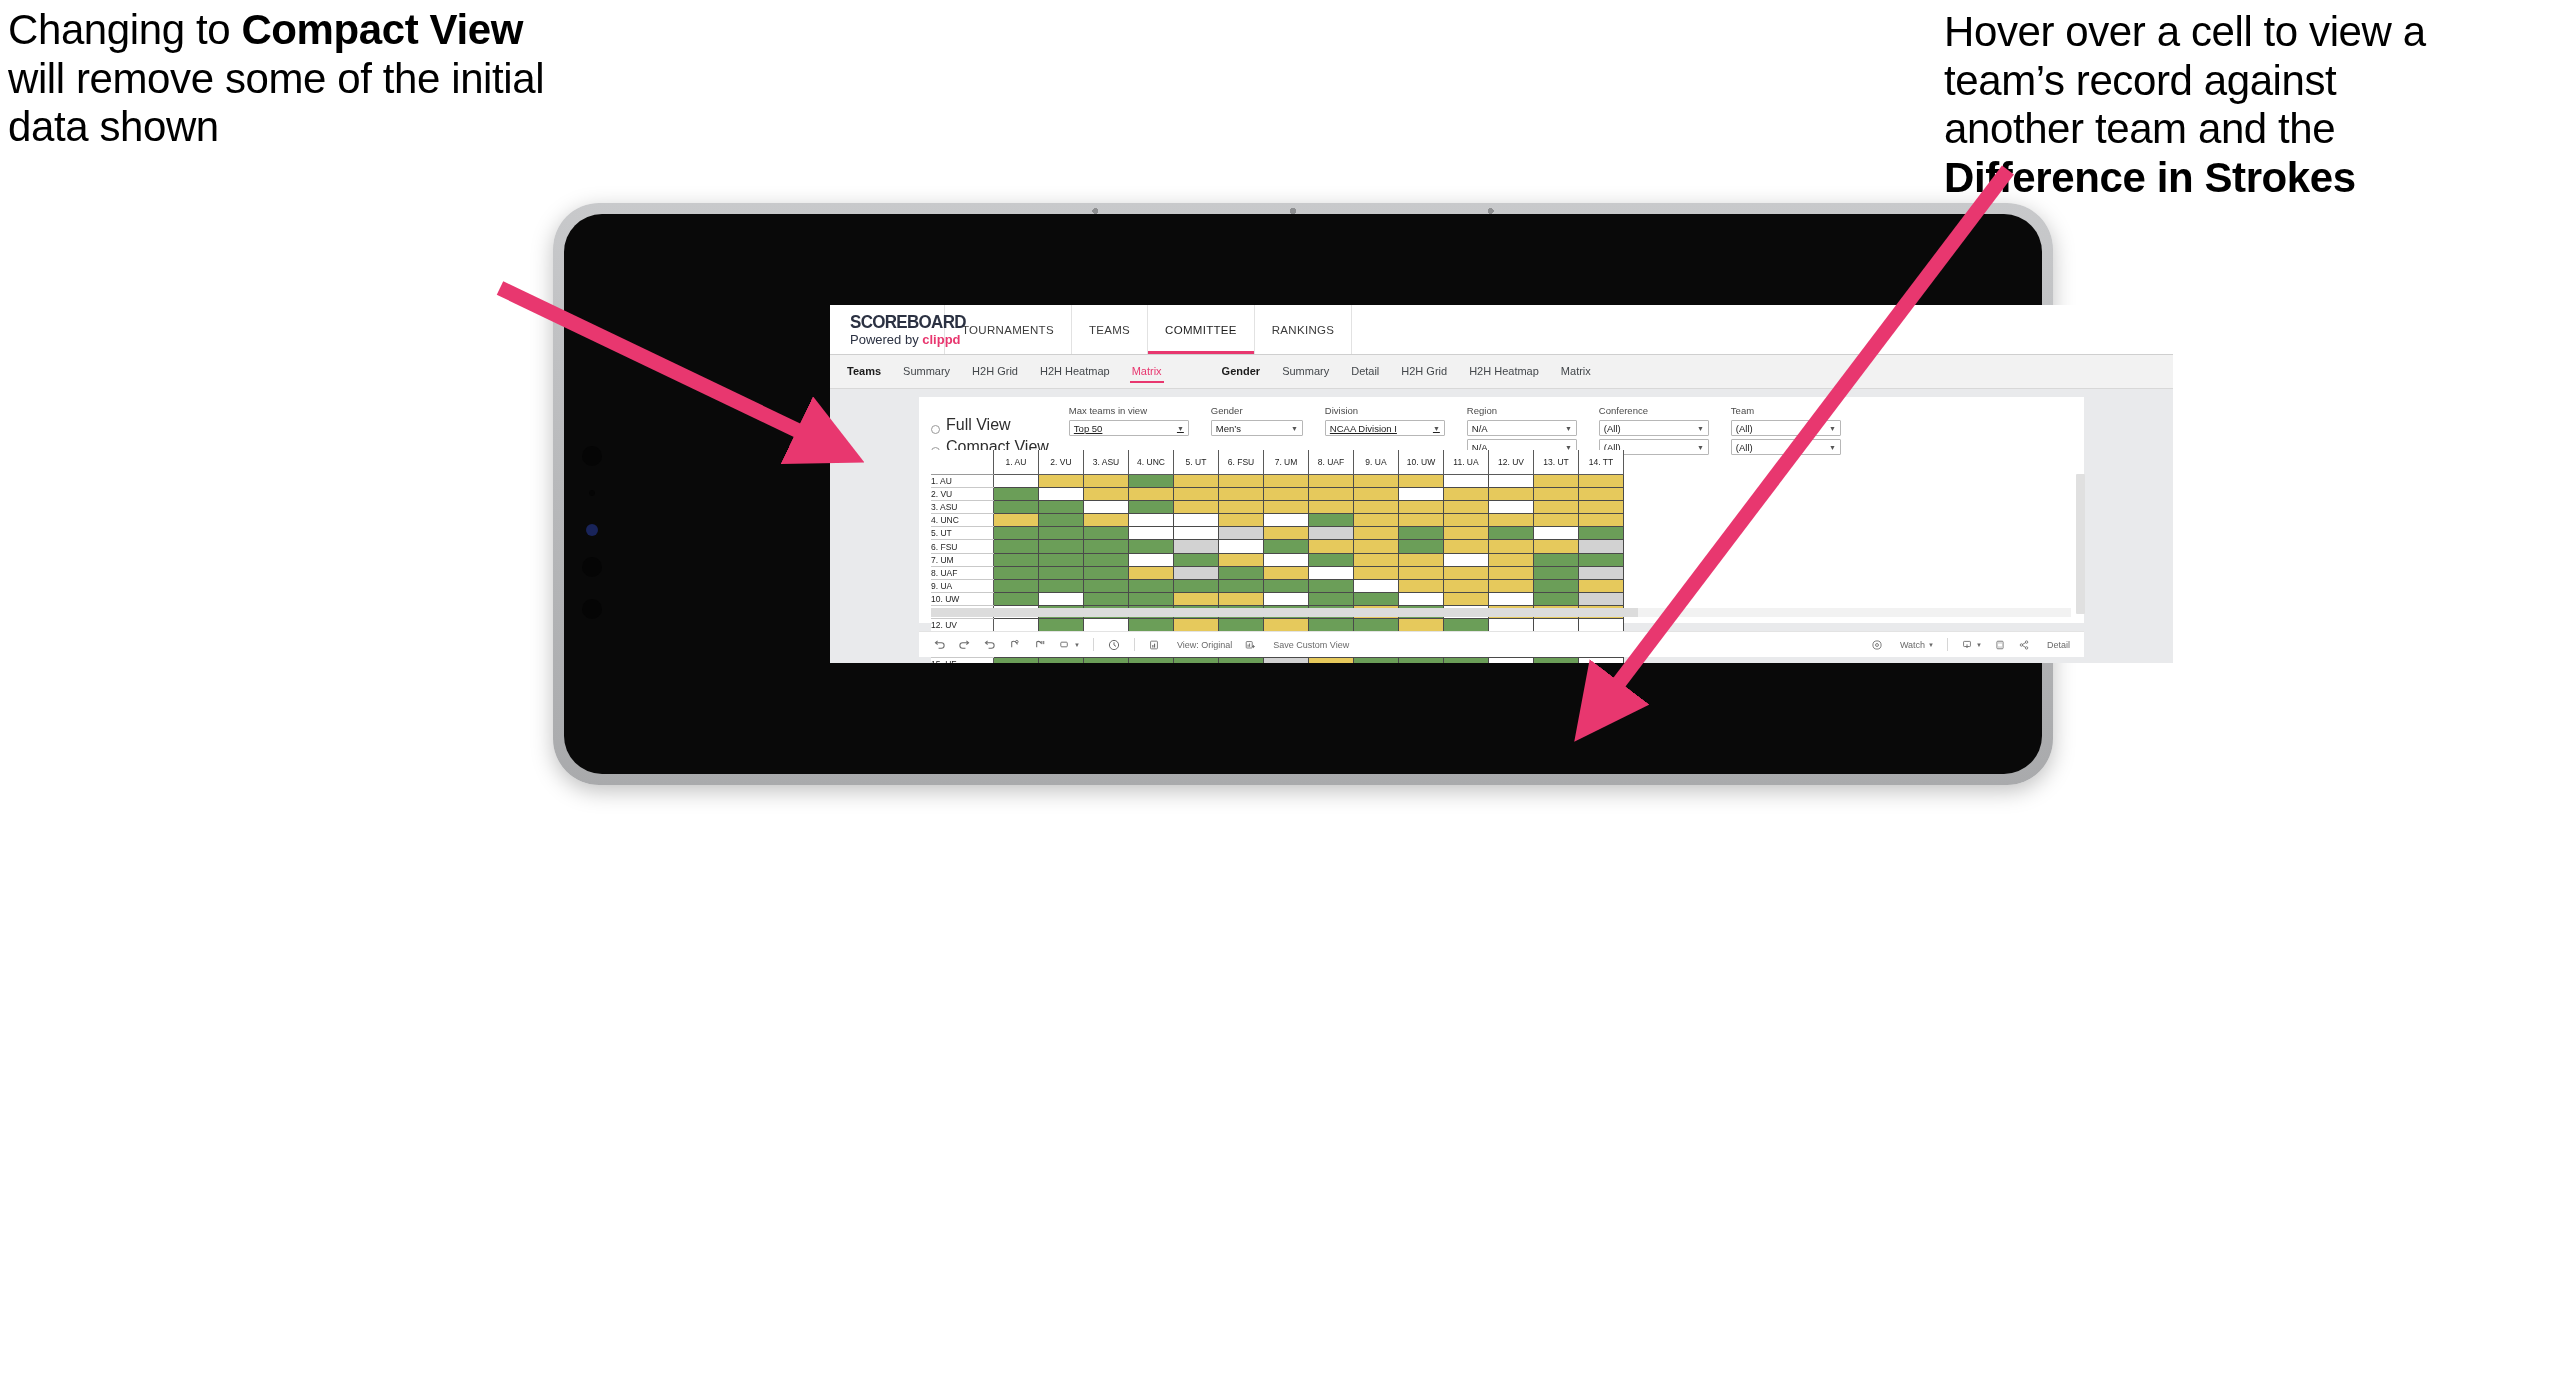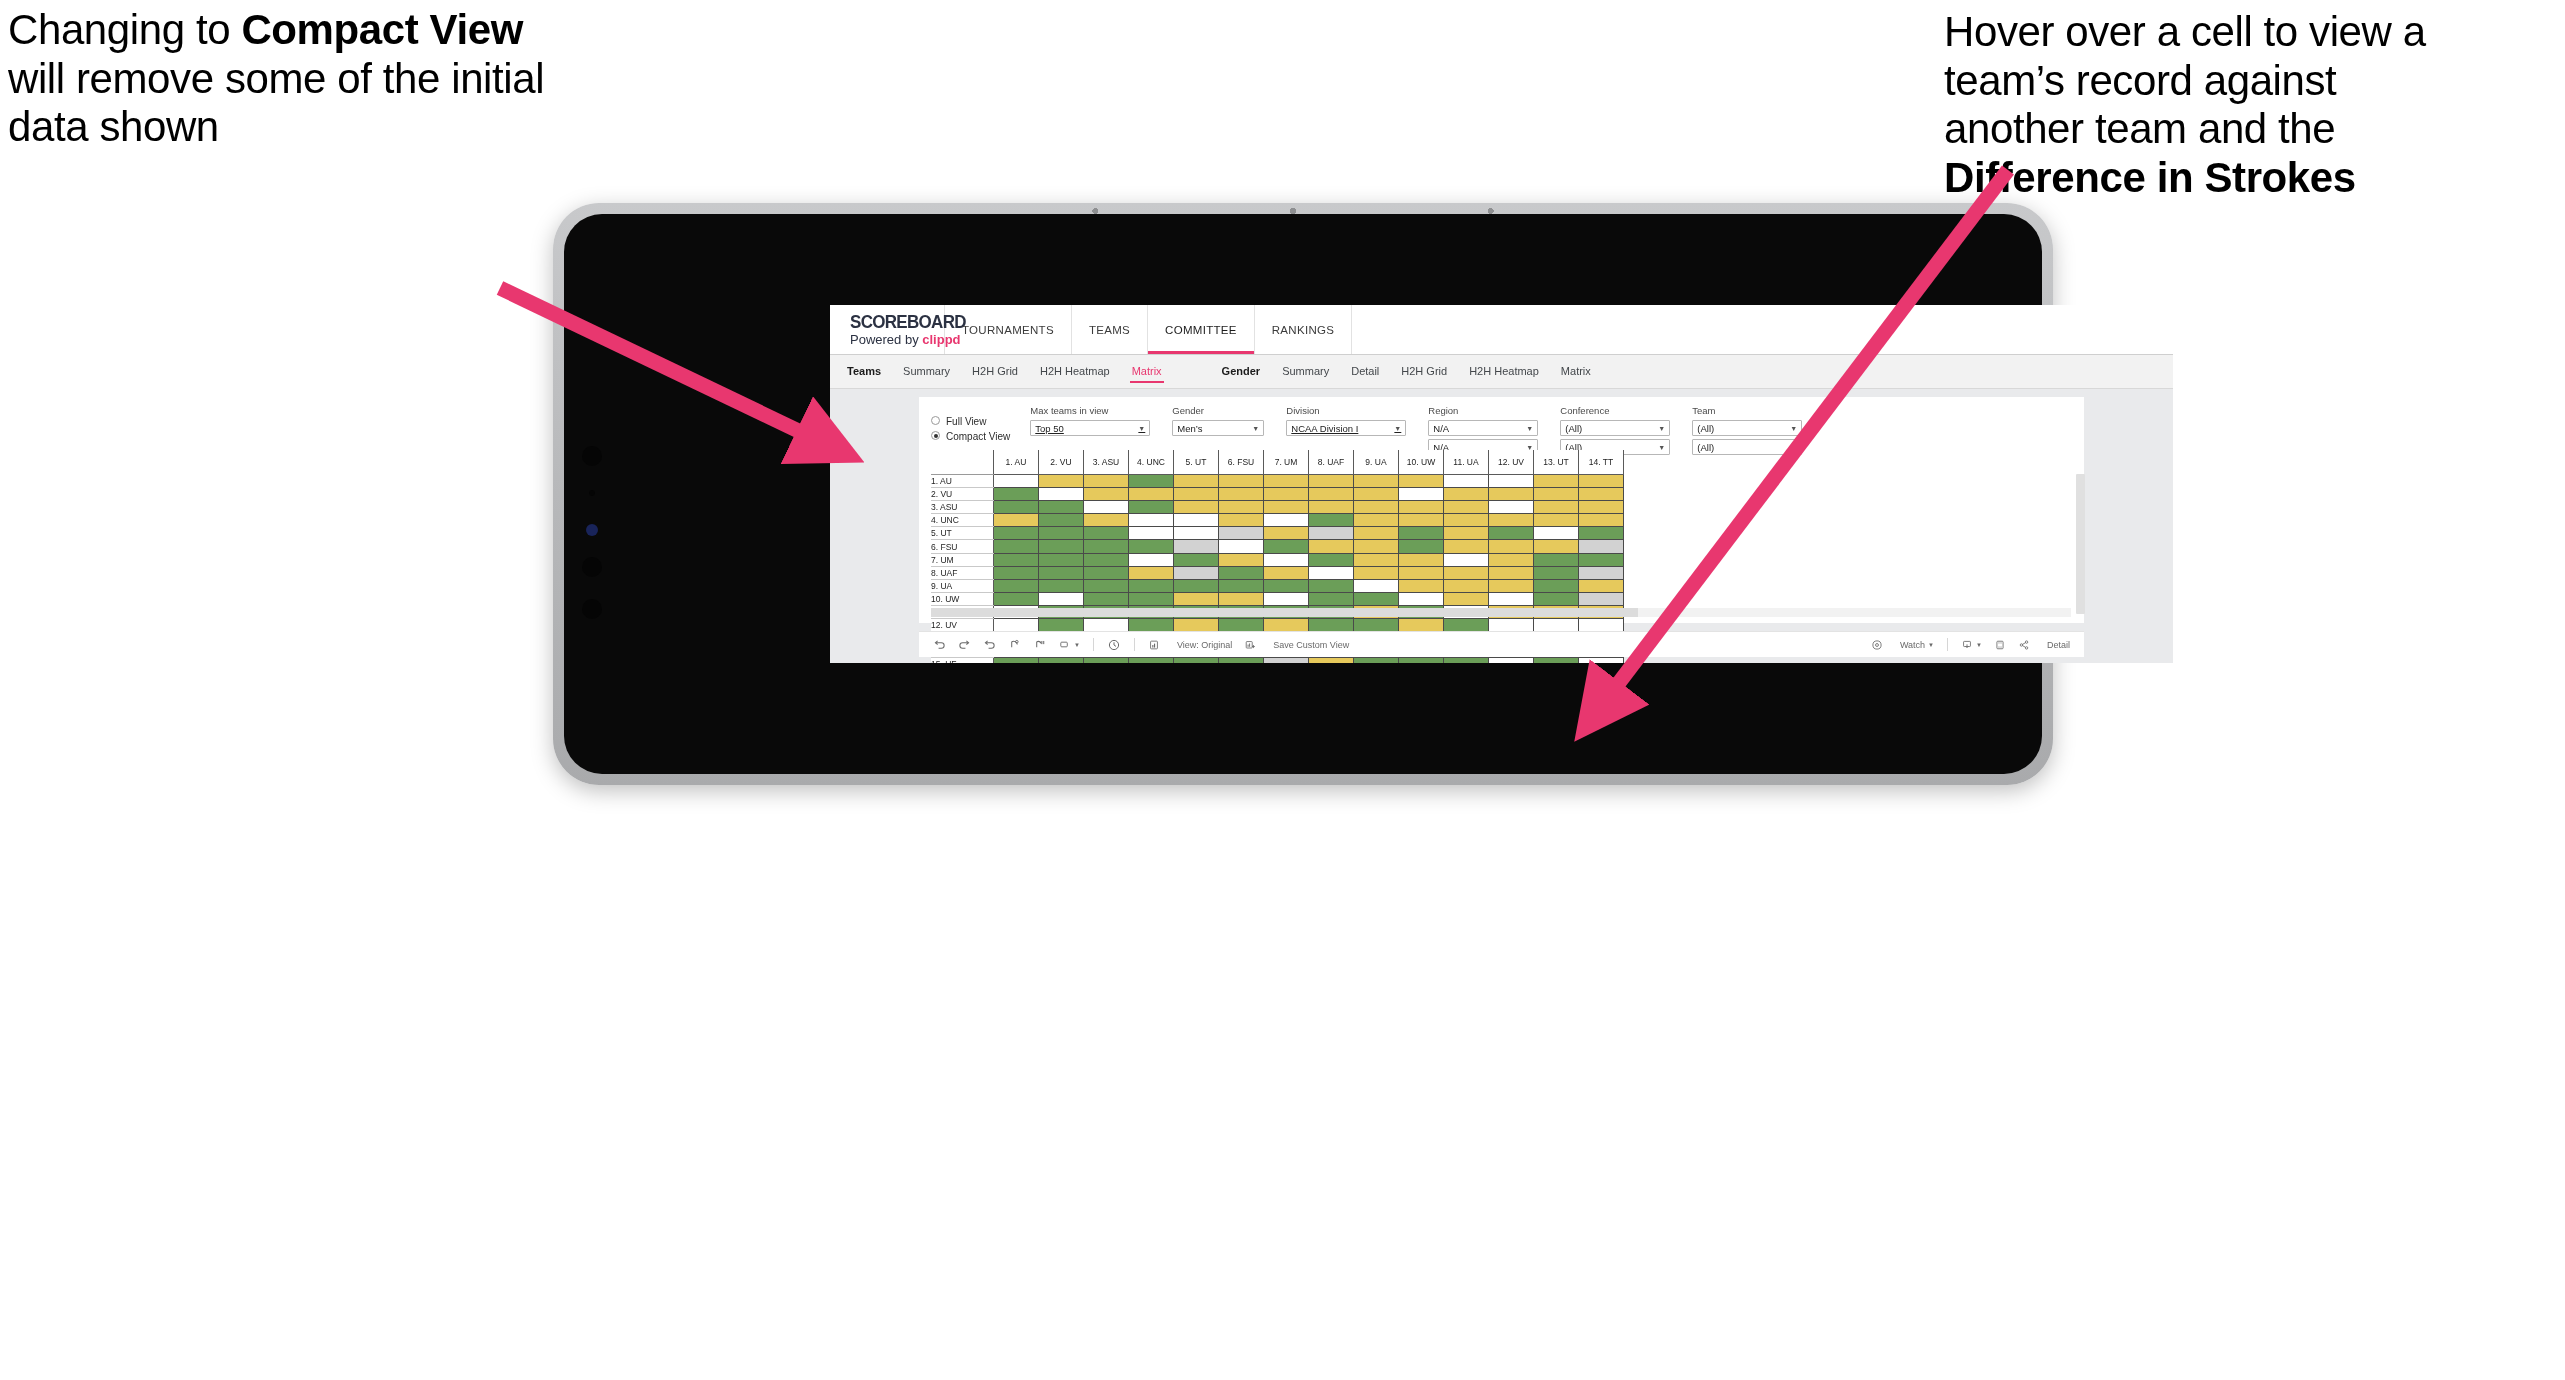--- a/index.html
+++ b/index.html
@@ -67,21 +67,21 @@
   .filters{display:flex;align-items:flex-start;padding:8px 0 0 12px;gap:0;}
   .fgroup{margin-right:22px;}
   .flabel{font-size:9.5px;color:#4a4a4a;margin-bottom:3px;height:12px;}
   .fsel{width:110px;height:16px;border:1px solid #b7b7b7;background:#fff;border-radius:1px;
         display:flex;align-items:center;justify-content:space-between;padding:0 4px;box-sizing:border-box;
         font-size:9.5px;color:#222;margin-bottom:3px;cursor:pointer;}
   .fsel .car{font-size:7px;color:#555;}
   .fsel.w120{width:120px;text-decoration:underline;}
   .fsel.w108{width:92px;}
   .radios{display:flex;flex-direction:column;justify-content:flex-end;margin-right:20px;padding-top:11px;}
-  .radiorow{display:flex;align-items:flex-start;font-size:10px;color:#2d2d2d;margin-bottom:4px;cursor:pointer;}
+  .radiorow{display:flex;align-items:flex-end;font-size:16px;color:#2d2d2d;margin-bottom:4px;cursor:pointer;}
   .rdot{width:9px;height:9px;border:1px solid #9a9a9a;border-radius:50%;margin-right:6px;
         background:#fff;box-sizing:border-box;position:relative;}
   .rdot.on::after{content:"";position:absolute;left:1.5px;top:1.5px;width:4px;height:4px;border-radius:50%;background:#333;}
 
   
   .matrixwrap{position:absolute;left:12px;top:53px;width:1140px;height:170px;}
   table.mx{border-collapse:collapse;table-layout:fixed;}
   table.mx th,table.mx td{padding:0;margin:0;}
   .hdrrow th{height:24px;font-size:8.5px;font-weight:400;color:#222;text-align:center;
              border-right:1px solid #5a5a5a;border-bottom:1px solid #5a5a5a;background:#fff;vertical-align:middle;}

